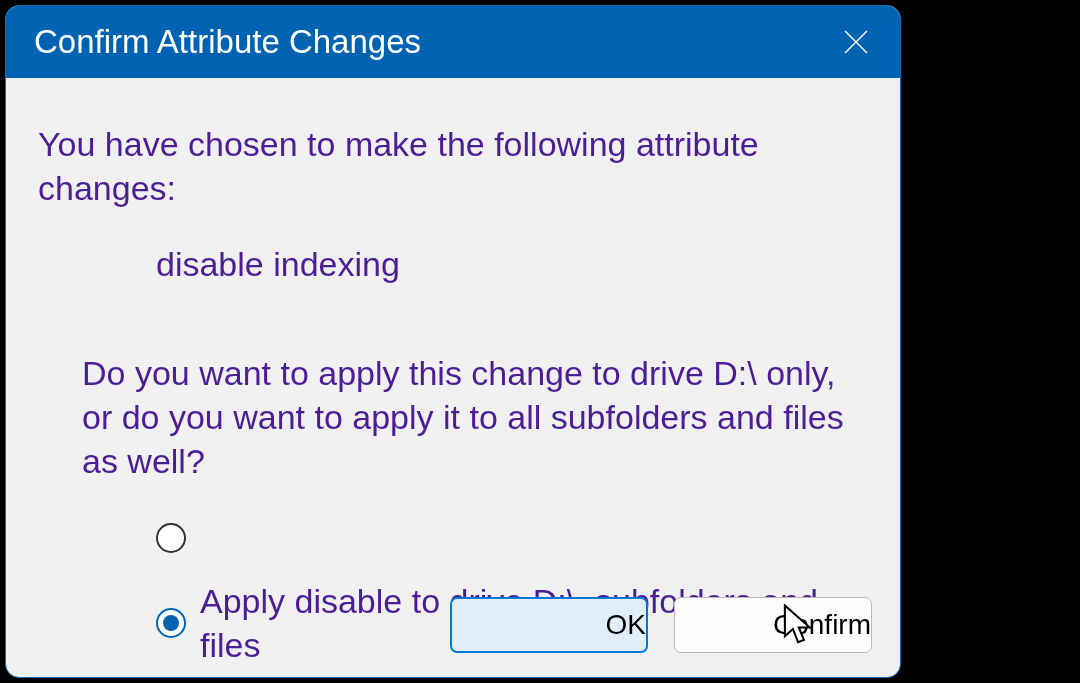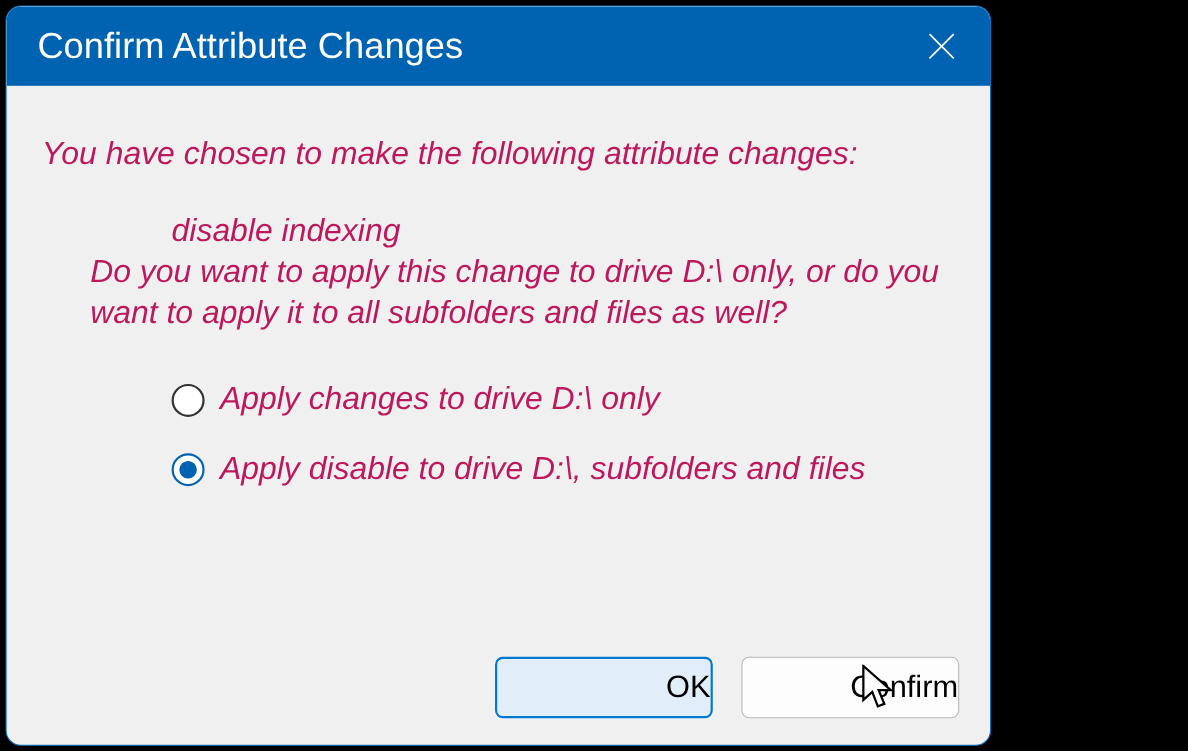--- a/index.html
+++ b/index.html
@@ -40,30 +40,30 @@
       width: 32px;
       height: 32px;
       display: flex;
       align-items: center;
       justify-content: center;
       cursor: pointer;
     }
     .close-icon svg { stroke: #fff; stroke-width: 1.5; }
     .content {
       padding: 44px 32px 0 32px;
-      font-size: 29px;
-      color: #be185d;
+      font-size: 34px;
+      color: #4c1d95;
       line-height: 1.3;
-      font-style: italic;
     }
     .intro-text {
       margin-bottom: 32px;
     }
     .attr-change {
       padding-left: 118px;
+      margin-bottom: 64px;
     }
     .question-text {
       margin-bottom: 40px;
       margin-left: 44px;
     }
     .radios {
       padding-left: 118px;
     }
     .radio-row {
       display: flex;
@@ -144,21 +144,20 @@
   </div>
 
   <div class="content">
     <div class="intro-text">You have chosen to make the following attribute changes:</div>
     <div class="attr-change">disable indexing</div>
     <div class="question-text">Do you want to apply this change to drive D:\ only, or do you want to apply it to all subfolders and files as well?</div>
 
     <div class="radios">
       <div class="radio-row">
         <span class="radio"></span>
-        <span>Apply changes to drive D:\ only</span>
       </div>
       <div class="radio-row">
         <span class="radio selected"></span>
         <span>Apply disable to drive D:\, subfolders and files</span>
       </div>
     </div>
   </div>
 
   <div class="buttons">
     <div class="btn primary">

